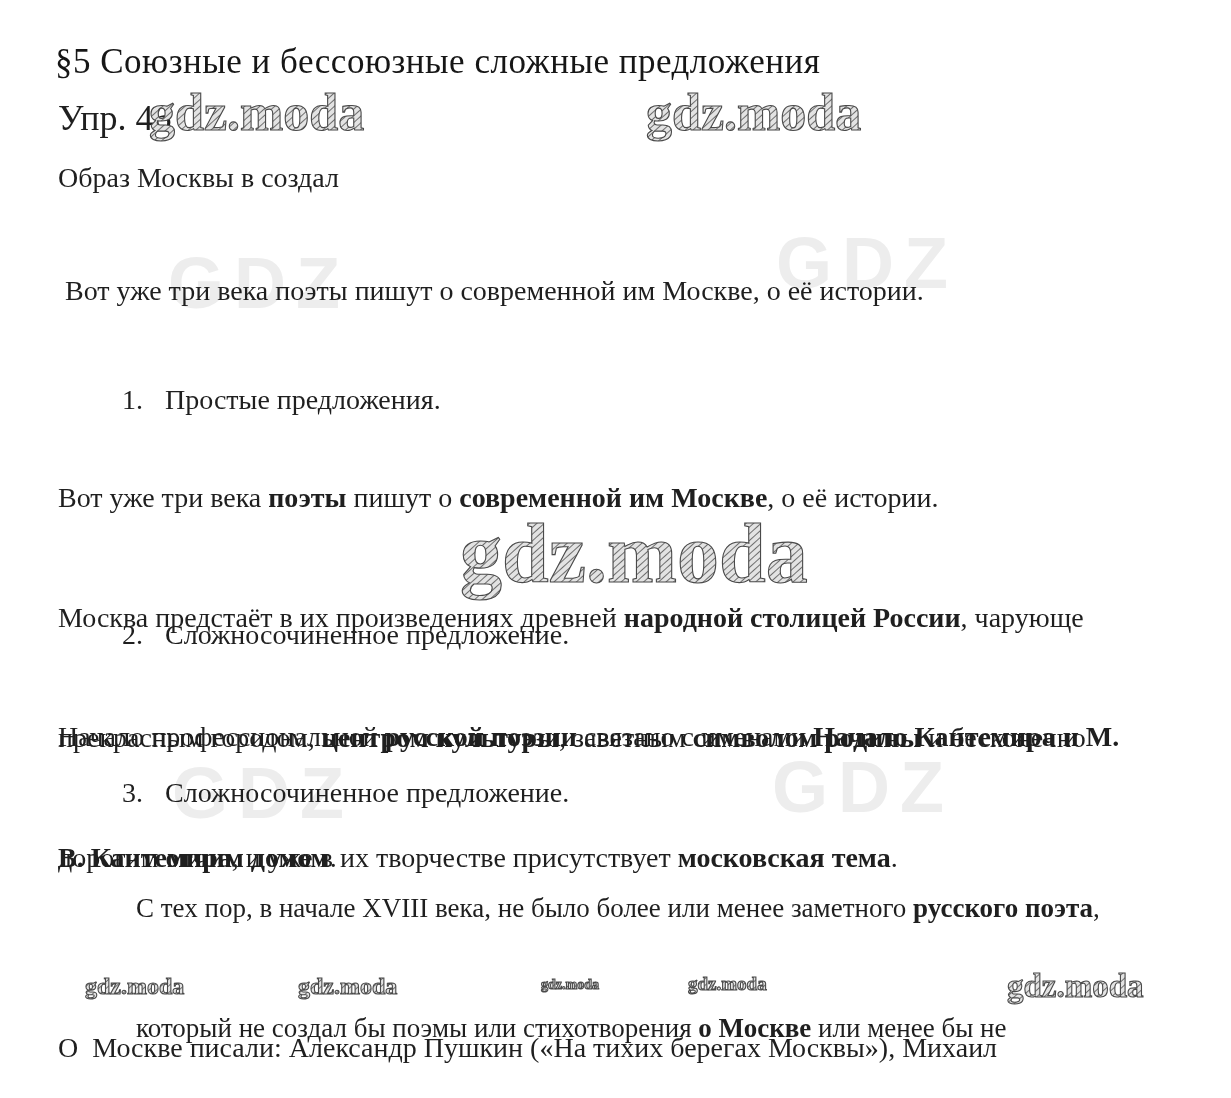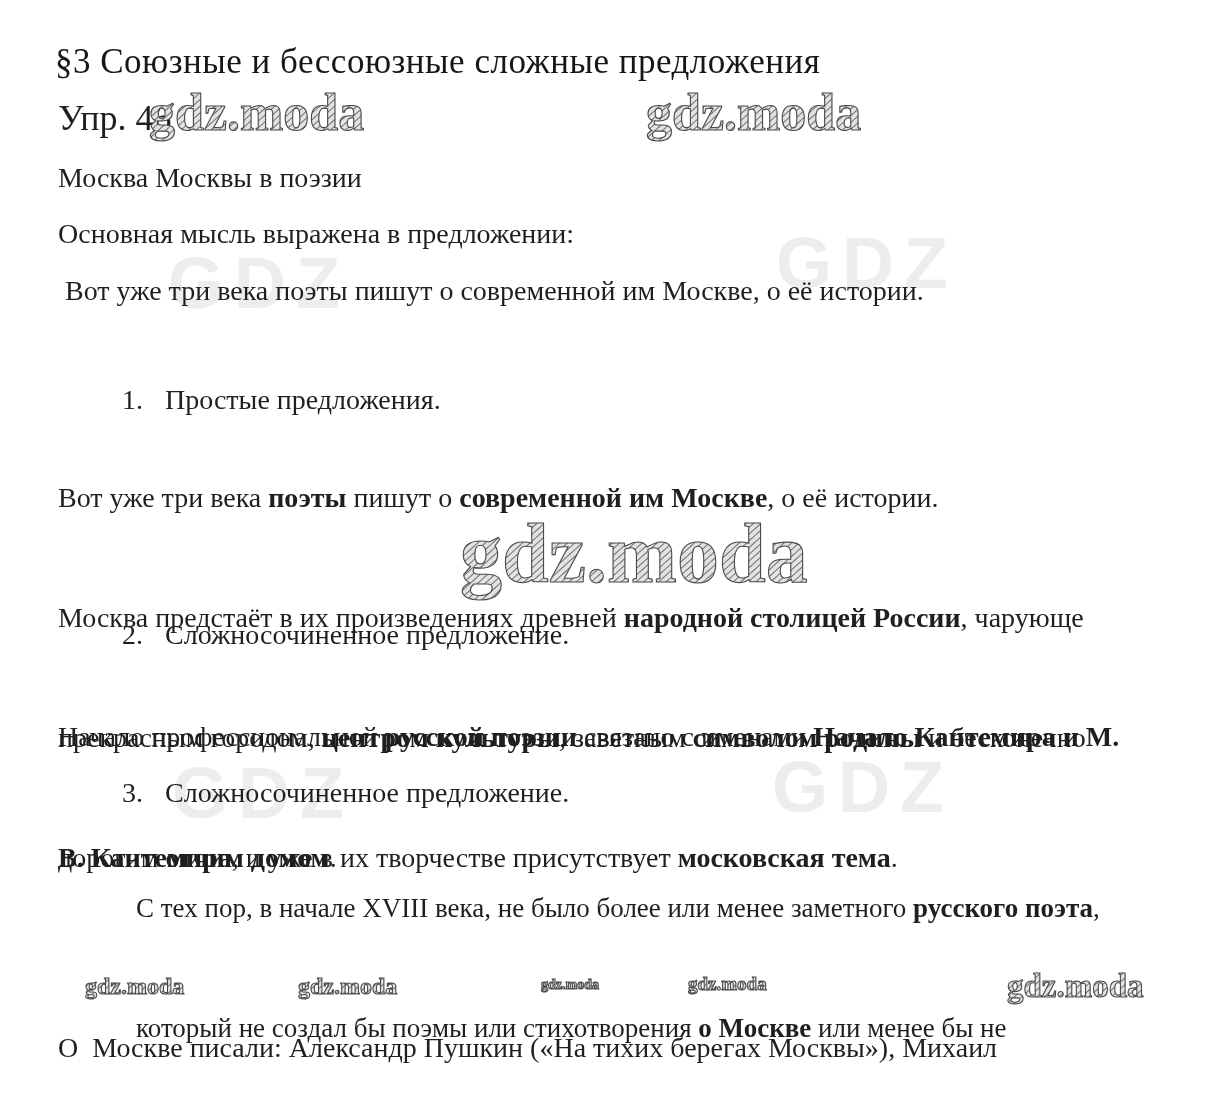--- a/index.html
+++ b/index.html
@@ -55,27 +55,26 @@
 
   <svg width="0" height="0" style="position:absolute" aria-hidden="true">
     <defs>
       <pattern id="hatch45" patternUnits="userSpaceOnUse" width="5" height="5" patternTransform="rotate(48)">
         <rect width="5" height="5" fill="#e3e3e3"></rect>
         <line x1="0" y1="0" x2="0" y2="5" stroke="#6e6e6e" stroke-width="2"></line>
       </pattern>
     </defs>
   </svg>
 
-  <div class="abs txt heading" style="left:55px;top:38px;">§3 Союзные и бессоюзные сложные предложения</div>
+  <div class="abs txt heading" style="left:55px;top:38px;">§5 Союзные и бессоюзные сложные предложения</div>
 
   <div class="abs txt body-text" style="left:58px;top:98px;font-size:36px;">Упр. 46</div>
 
-  <div class="abs txt body-text" style="left:58px;top:158px;">Москва Москвы в поэзии</div>
+  <div class="abs txt body-text" style="left:58px;top:158px;">Образ Москвы в создал</div>
 
-  <div class="abs txt body-text" style="left:58px;top:214px;">Основная мысль выражена в предложении:</div>
 
   <div class="abs txt body-text" style="left:58px;top:271px;"> Вот уже три века поэты пишут о современной им Москве, о её истории.</div>
 
   <div class="abs txt body-text item" style="left:94px;top:340px;">
     <span class="num">1.</span><span>Простые предложения.</span>
   </div>
 
   <div class="abs txt body-text para lh40" style="left:58px;top:398px;">
     <span class="body-line"><span>Вот уже три века </span><b>поэты</b><span> пишут о </span><b>современной им Москве</b><span>, о её истории.</span></span>
     <span class="body-line"><span>Москва предстаёт в их произведениях древней </span><b>народной столицей России</b><span>, чарующе</span></span>

